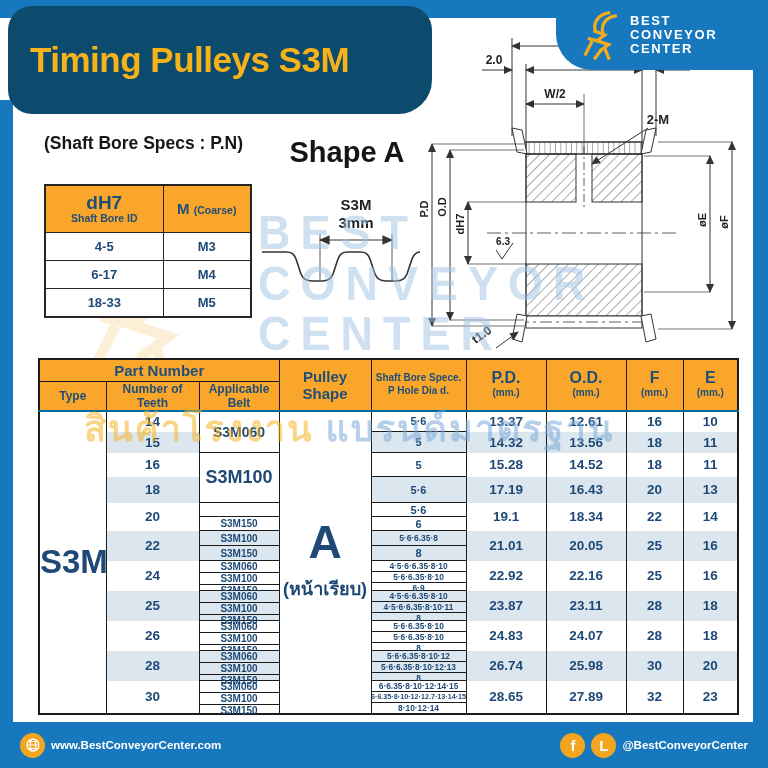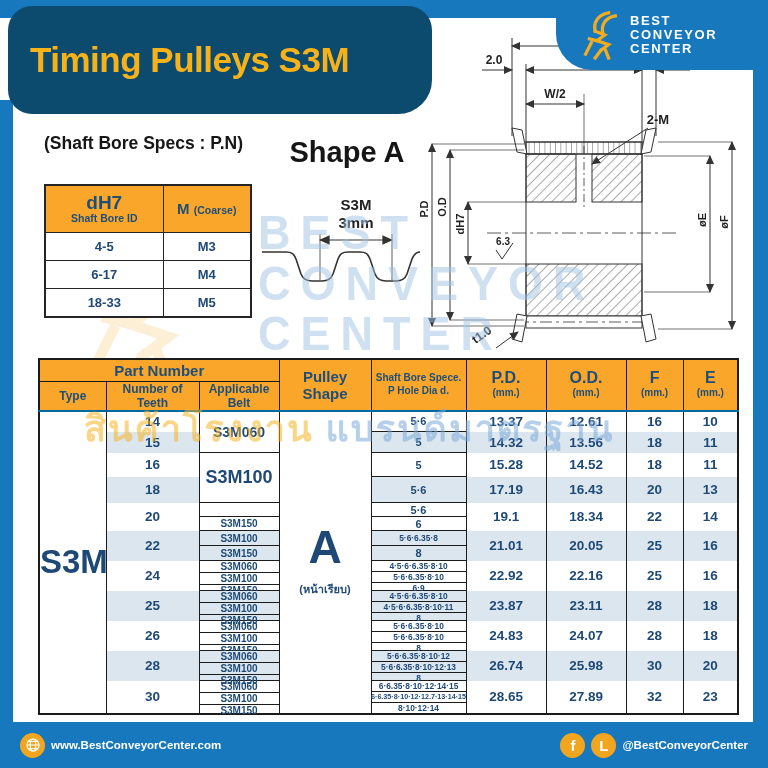--- a/index.html
+++ b/index.html
@@ -44,21 +44,21 @@
   .main th{background:#F9A62B;color:#1F4E79;border:1px solid #1b1b1b;padding:0;}
   .main thead{border-bottom:2px solid #0369a1;}
   .main td{border-left:1px solid #1b1b1b;border-right:1px solid #1b1b1b;padding:0;
            text-align:center;vertical-align:middle;font-weight:bold;color:#1E4976;}
   .main tr.alt td{background:#DCE6EF;}
   .h-big{font-size:15px;} .h-sm{font-size:12px;} .h-bore{font-size:10px;line-height:1.25;}
   .h-dim{font-size:16px;line-height:1;} .h-mm{font-size:10px;line-height:1.4;}
   td.type-cell{font-size:33px;background:#fff !important;}
   td.shape-cell{background:#fff !important;}
   .shape-letter{font-size:46px;line-height:0.95;}
-  .shape-sub{font-size:11px;margin-top:10px;}
+  .shape-sub{font-size:18px;margin-top:10px;}
   td.teeth{font-size:13.5px;}
   td.num{font-size:13.5px;}
   td.belt,td.bore{border-top:1px solid #1b1b1b;border-bottom:1px solid #1b1b1b;position:relative;}
   .belt-060{font-size:14px;} .belt-100{font-size:18px;}
   .stk{position:absolute;inset:0;display:flex;flex-direction:column;}
   .stk>div{flex:1;display:flex;align-items:center;justify-content:center;}
   .stk>div+div{border-top:1px solid #1b1b1b;}
   .sb{font-size:10px;} .bs{font-size:11px;} .bm{font-size:8.4px;} .bx{font-size:7.2px;}
   
   .footer{left:0;bottom:0;width:768px;height:46px;background:#1878BE;z-index:6;

